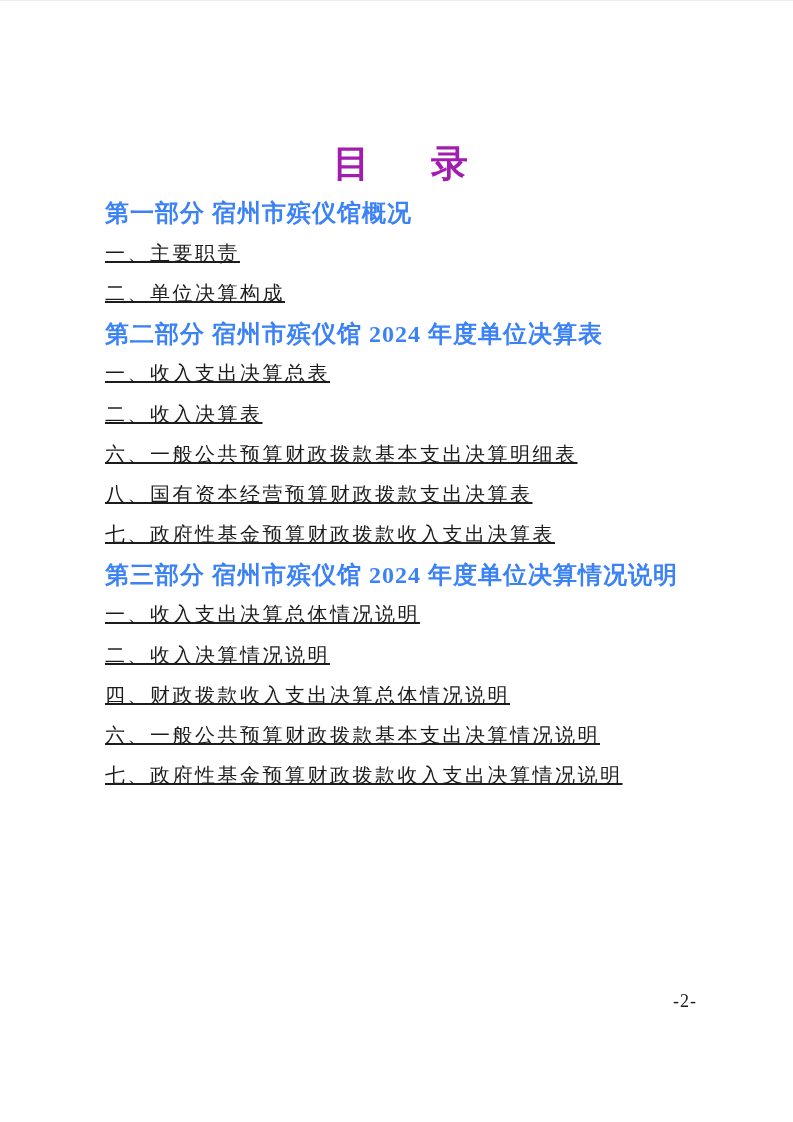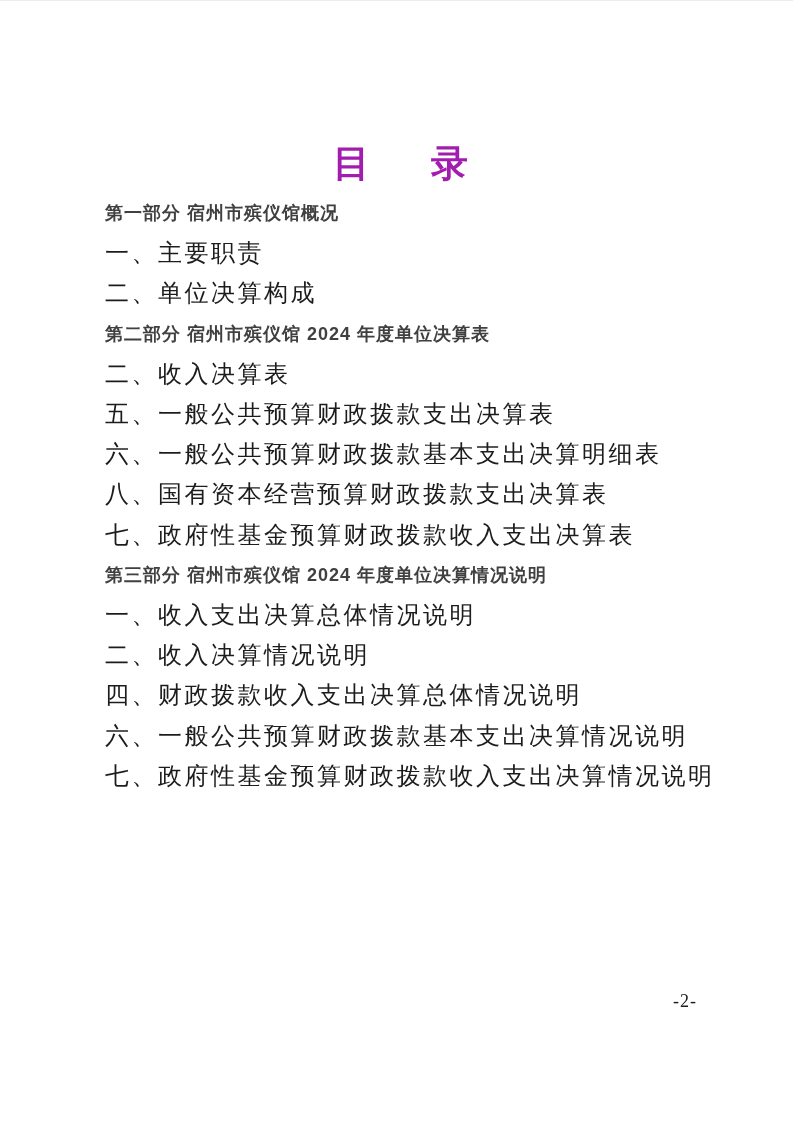--- a/index.html
+++ b/index.html
@@ -37,32 +37,33 @@
     left: 105px;
     right: 88px;
   }
   .toc-line {
     height: 40.2px;
     display: flex;
     align-items: center;
     white-space: pre;
   }
   .toc-heading {
-    font-family: Liberation Sans, sans-serif;
-    font-size: 18px;
+    font-family: Liberation Serif, serif;
+    font-size: 24px;
     font-weight: 700;
     letter-spacing: 1px;
-    color: #404040;
+    color: #3b82f6;
   }
   .toc-item {
     font-family: "Liberation Serif", serif;
-    font-size: 24px;
+    font-size: 20px;
     font-weight: 400;
     letter-spacing: 2.5px;
     color: #1c1c1c;
+    text-decoration: underline;
   }
   .page-number {
     position: absolute;
     top: 990px;
     right: 96px;
     font-family: "Liberation Serif", serif;
     font-size: 18px;
     color: #1c1c1c;
     letter-spacing: 1px;
   }
@@ -72,22 +73,22 @@
 
 <div class="page">
 
   <div class="doc-title">目　录</div>
 
   <div class="toc" id="toc">
       <div class="toc-line toc-heading">第一部分 宿州市殡仪馆概况</div>
       <div class="toc-line toc-item">一、主要职责</div>
       <div class="toc-line toc-item">二、单位决算构成</div>
       <div class="toc-line toc-heading">第二部分 宿州市殡仪馆 2024 年度单位决算表</div>
+      <div class="toc-line toc-item">一、收入支出决算总表</div>
       <div class="toc-line toc-item">二、收入决算表</div>
-      <div class="toc-line toc-item">五、一般公共预算财政拨款支出决算表</div>
       <div class="toc-line toc-item">六、一般公共预算财政拨款基本支出决算明细表</div>
       <div class="toc-line toc-item">八、国有资本经营预算财政拨款支出决算表</div>
       <div class="toc-line toc-item">七、政府性基金预算财政拨款收入支出决算表</div>
       <div class="toc-line toc-heading">第三部分 宿州市殡仪馆 2024 年度单位决算情况说明</div>
       <div class="toc-line toc-item">一、收入支出决算总体情况说明</div>
       <div class="toc-line toc-item">二、收入决算情况说明</div>
       <div class="toc-line toc-item">四、财政拨款收入支出决算总体情况说明</div>
       <div class="toc-line toc-item">六、一般公共预算财政拨款基本支出决算情况说明</div>
       <div class="toc-line toc-item">七、政府性基金预算财政拨款收入支出决算情况说明</div>
     </div>

